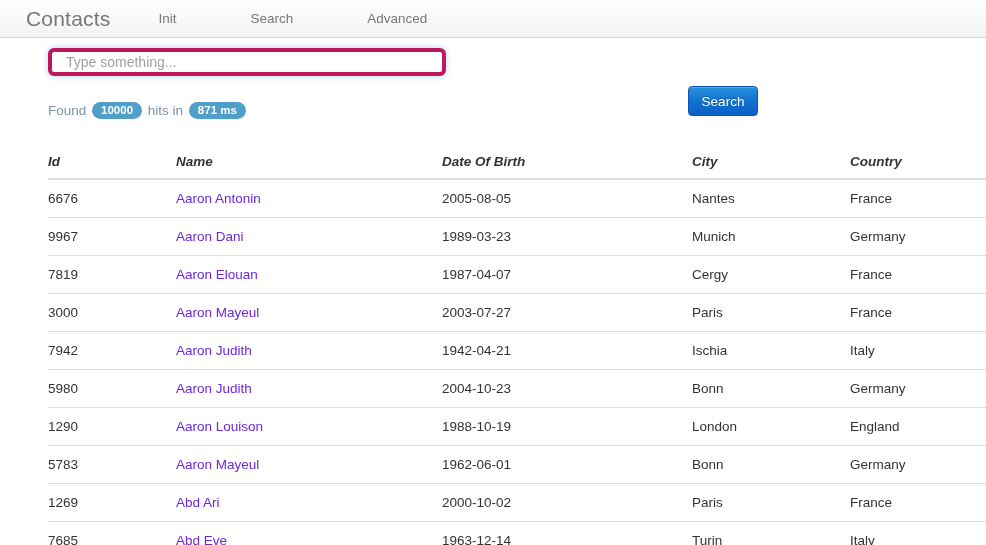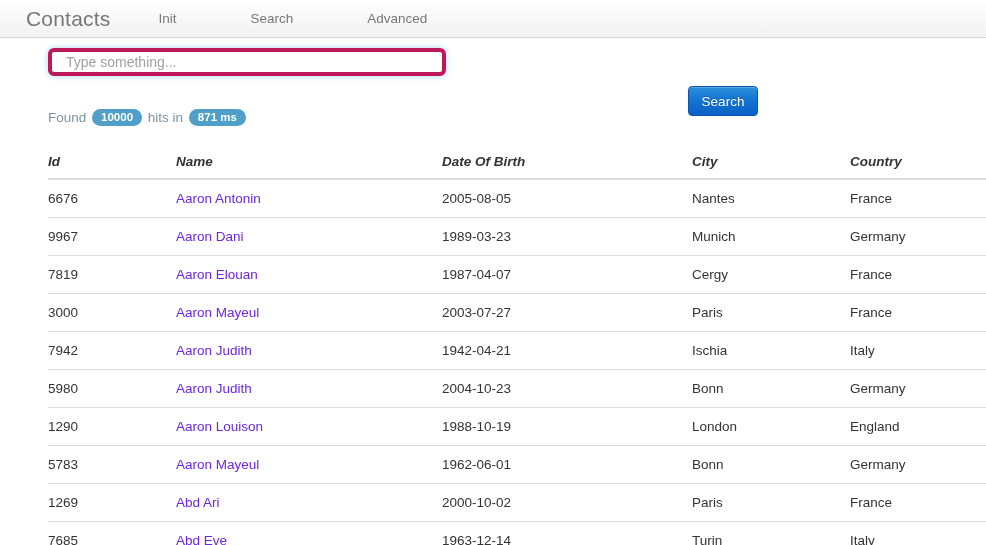--- a/index.html
+++ b/index.html
@@ -100,21 +100,21 @@
     font-weight: 400;
     cursor: pointer;
     text-shadow: 0 -1px 0 rgba(0,0,0,0.22);
     box-shadow: inset 0 1px 0 rgba(255,255,255,0.22);
   }
 
   
   .hits-line {
     position: absolute;
     left: 48px;
-    top: 71px;
+    top: 64px;
     font-size: 13.5px;
     color: #7b94a3;
     white-space: nowrap;
     line-height: 18px;
   }
   .hits-line .badge {
     display: inline-block;
     background: #4f9fc8;
     color: #ffffff;
     font-size: 11.5px;

